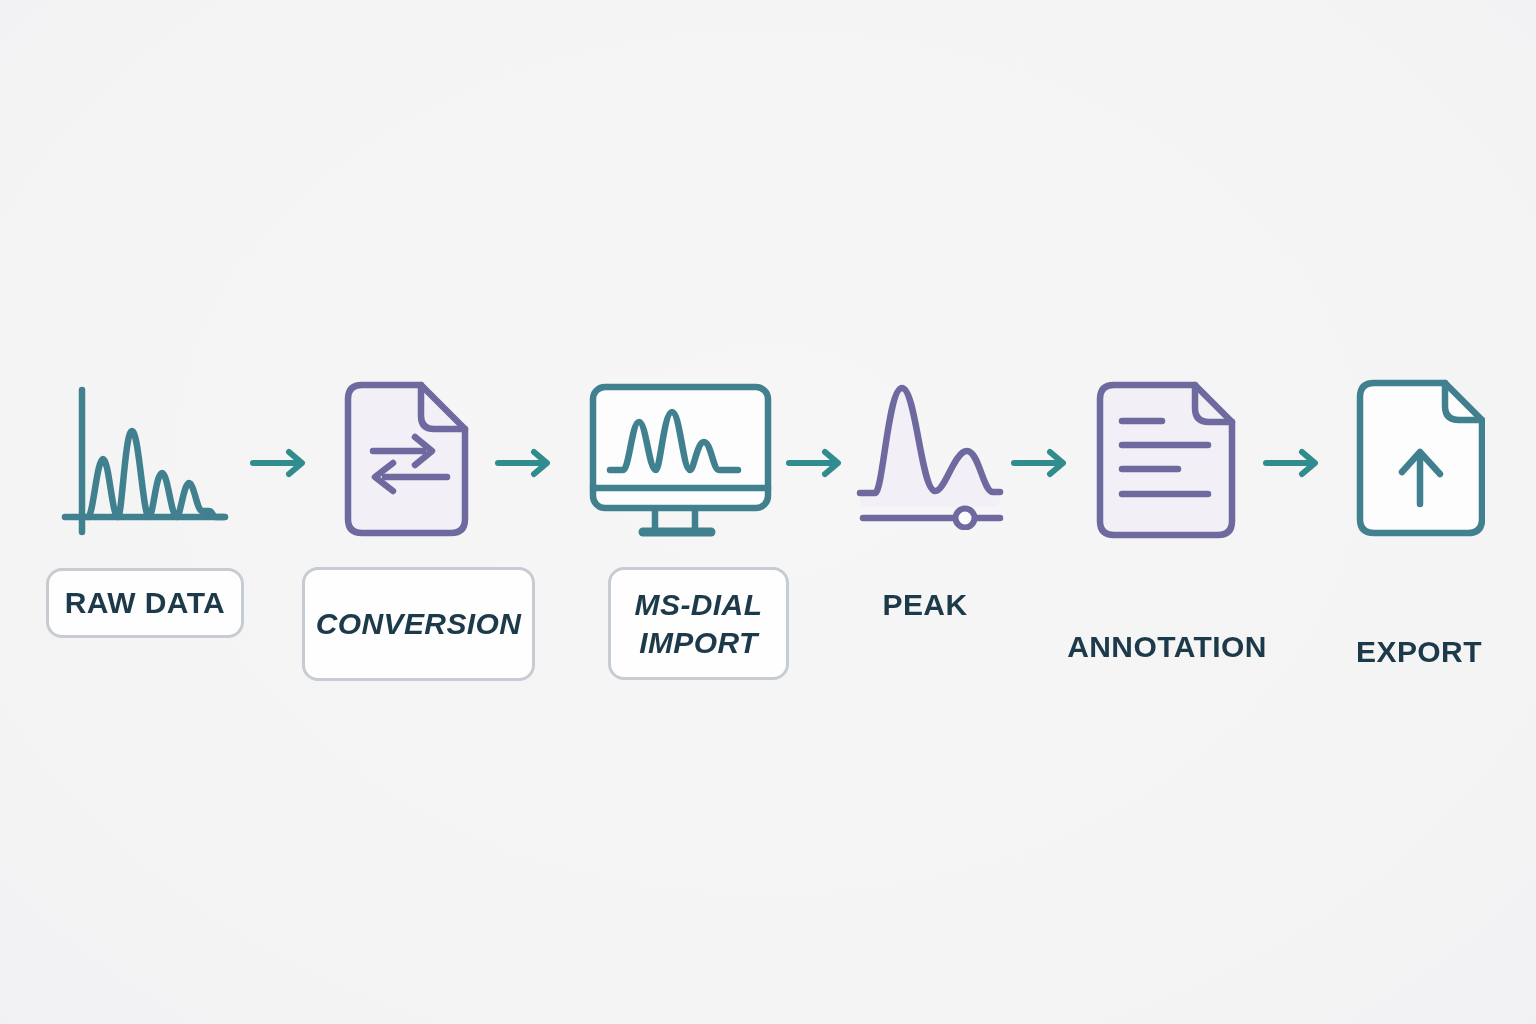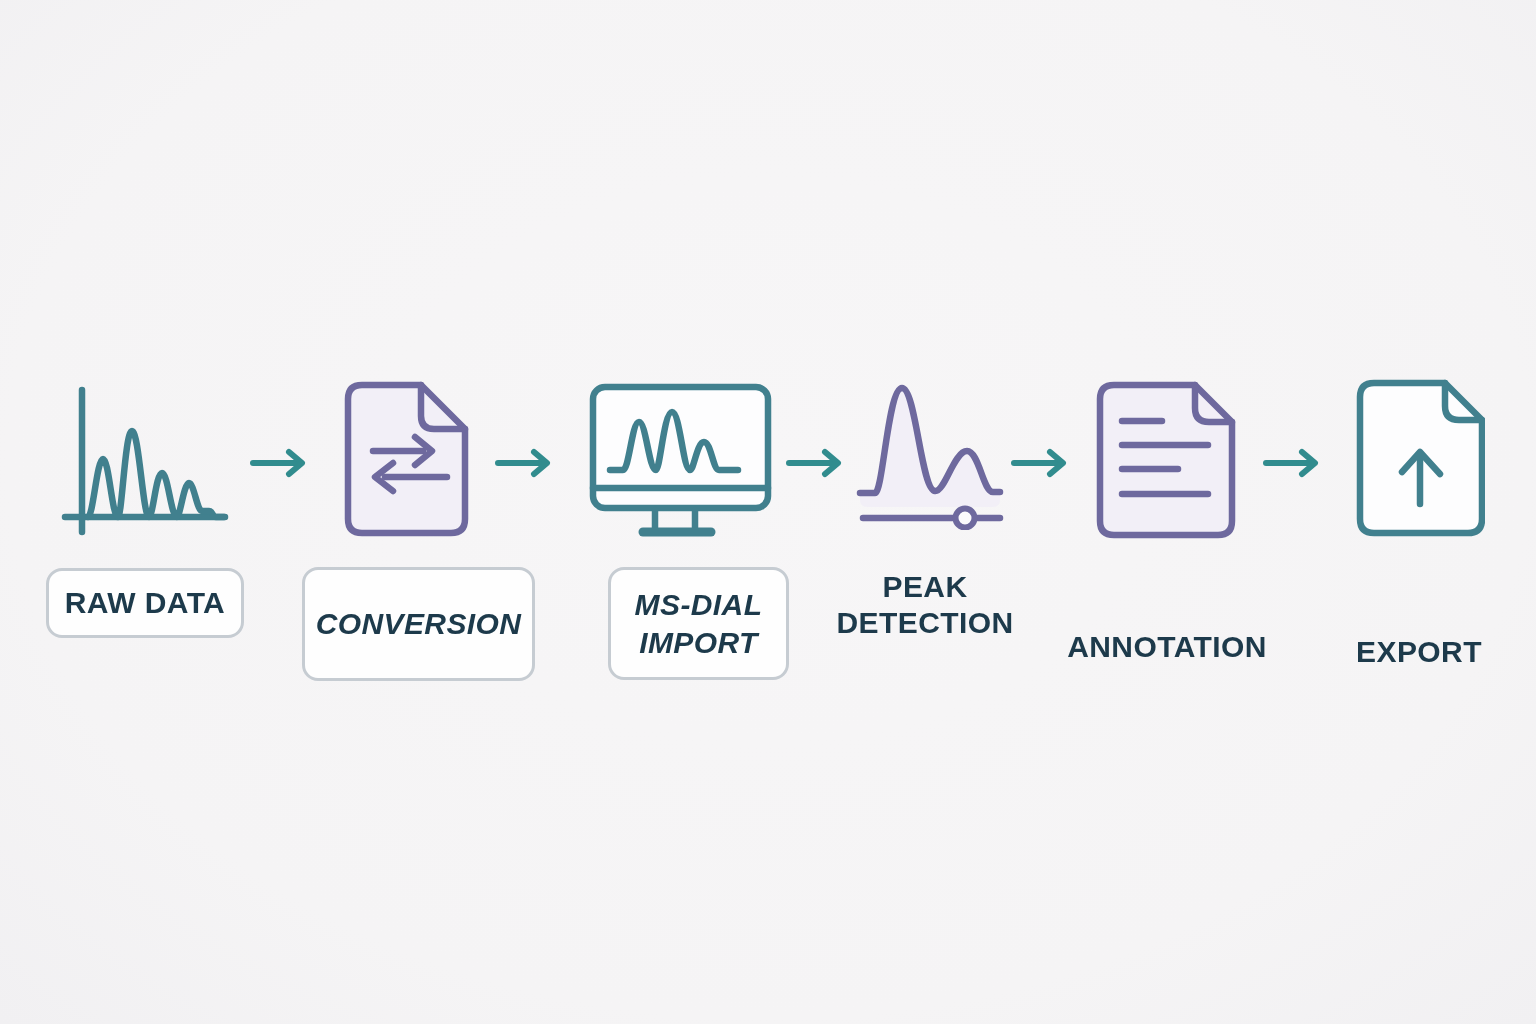--- a/index.html
+++ b/index.html
@@ -130,21 +130,20 @@
     <div>CONVERSION</div>
   </div>
 
   <div class="label boxed" style="left:608px;top:567px;width:181px;height:113px;font-style:italic;">
     <div>MS-DIAL</div>
     <div>IMPORT</div>
   </div>
 
   <div class="label" style="left:810px;top:567px;width:230px;height:76px;">
     <div>PEAK</div>
-    <div>DETECTION</div>
   </div>
 
   <div class="label" style="left:1047px;top:584px;width:240px;height:40px;margin-top:43px;">
     <div>ANNOTATION</div>
   </div>
 
   <div class="label" style="left:1339px;top:584px;width:160px;height:40px;margin-top:48px;">
     <div>EXPORT</div>
   </div>
 

